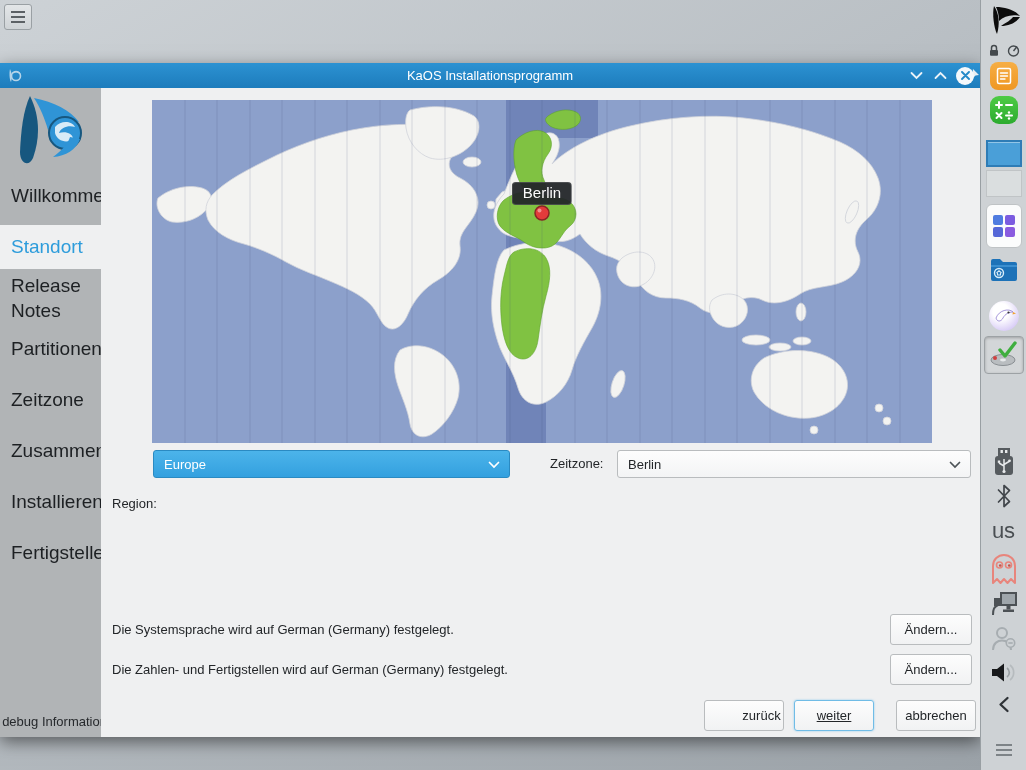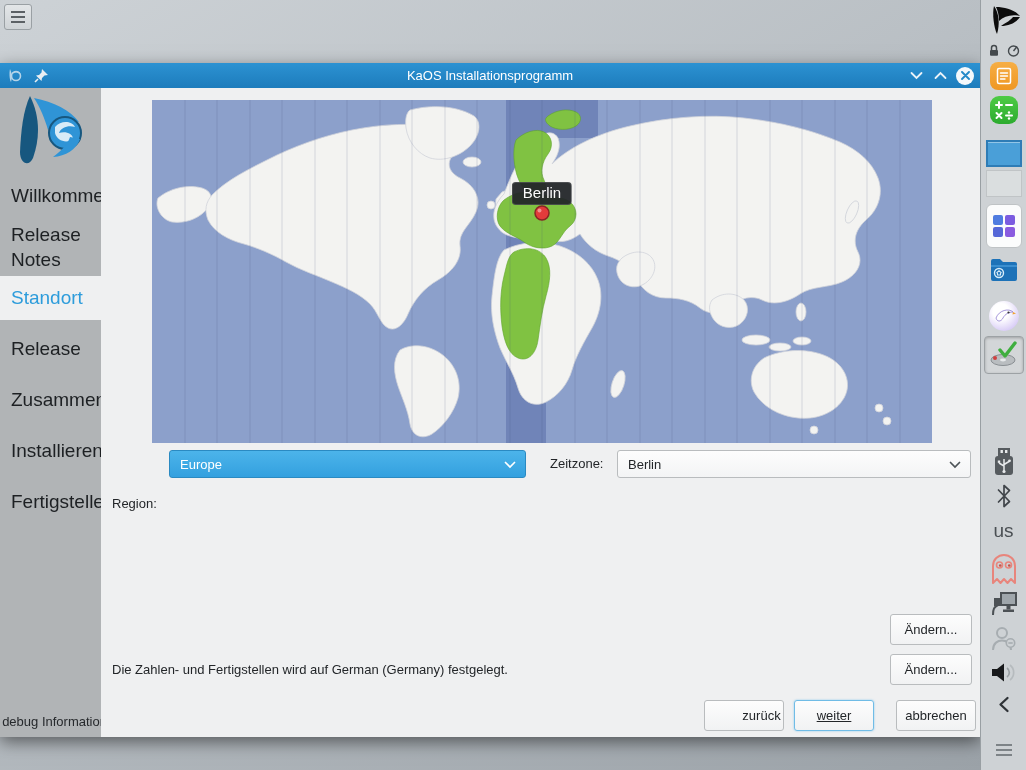--- a/index.html
+++ b/index.html
@@ -18,21 +18,21 @@
   }
   .desktop-menu-btn i { display:block; width:14px; height:2px; background:#5c6165; }
   
   .window {
     position:absolute; left:0; top:63px; width:980px; height:674px;
     box-shadow:0 5px 16px rgba(0,0,0,.5);
   }
   .titlebar {
     position:absolute; left:0; top:0; width:100%; height:26px;
     background:linear-gradient(#2c92d2,#1d7cbc); border-bottom:1px solid #16619a;
-    display:flex; align-items:center;
+    display:flex; align-items:center;justify-content:space-between;
   }
   .titlebar .win-icon { margin-left:6px; width:16px; height:16px; opacity:.85; }
   .titlebar .pin { margin-left:12px; width:15px; height:15px; }
   .title-text {
     position:absolute; left:0; right:0; text-align:center;
     color:#ffffff; font-size:13px; pointer-events:none;
   }
   .win-controls { position:absolute; right:6px; top:0; height:25px; display:flex; align-items:center; gap:8px; }
   .win-controls .wc { width:16px; height:16px; display:flex; align-items:center; justify-content:center; cursor:pointer; }
   .close-btn { width:18px; height:18px; background:#f4f8fb; border-radius:50%; display:flex; align-items:center; justify-content:center; cursor:pointer; }
@@ -95,21 +95,21 @@
     width:36px; height:44px; background:#fbfcfc; border:1px solid #bfc3c5; border-radius:6px;
     display:flex; align-items:center; justify-content:center;
   }
   .grid4 { width:22px; height:22px; display:grid; grid-template-columns:10px 10px; grid-template-rows:10px 10px; gap:2px; }
   .grid4 b { border-radius:2px; }
   .installer-btn {
     width:40px; height:38px; background:#d3d6d8; border:1px solid #9da2a5;
     border-radius:4px; box-shadow:inset 0 1px 3px rgba(0,0,0,.25);
     display:flex; align-items:center; justify-content:center;
   }
-  .kb-layout { font-size:19px; color:#4a4f53; line-height:26px; }
+  .kb-layout { font-size:22px; color:#4a4f53; line-height:26px; }
   .panel-clock { font-size:10.5px; color:#3c4043; }
   .panel-menu { display:flex; flex-direction:column; gap:3px; align-items:center; }
   .panel-menu i { width:16px; height:2px; background:#7d8387; display:block; }
   .notes-icon { width:28px; height:28px; border-radius:8px; background:linear-gradient(#f6ae45,#ef9722); display:flex; align-items:center; justify-content:center; }
   .calc-icon { width:28px; height:28px; border-radius:9px; background:linear-gradient(#4ecb45,#2cab2f); }
   .mail-icon { width:30px; height:30px; border-radius:50%; background:radial-gradient(circle at 40% 35%, #ffffff 30%, #d9cdf6 75%, #b7a3ef 100%); display:flex; align-items:center; justify-content:center; }
 </style>
 </head>
 <body>
 
@@ -157,28 +157,31 @@
         <path d="M22,4 C31,22 33,44 25,66 C21,75 12,72 12,60 C13,39 15,19 22,4 Z" fill="#17577f"></path>
         <path d="M26,6 C46,10 62,18 71,30 C60,27 48,30 40,38 C37,27 32,15 26,6 Z" fill="#2f94d6"></path>
         <circle cx="57" cy="41" r="16" fill="#2f94d6" stroke="#17577f" stroke-width="2"></circle>
         <path d="M47,35 C53,28 64,29 67,35 C61,33 53,35 51,41 C57,39 65,41 65,47 C59,52 49,49 47,41 Z" fill="#d8ebf7"></path>
         <path d="M72,47 C68,58 58,64 45,65 C54,58 60,52 62,45 Z" fill="#2f94d6"></path>
       </svg>
       <div class="steps">
         <div class="step one-word">
             <span>Willkommen</span>
           </div>
+        <div class="step one-word active">
+            <span>Standort</span>
+          </div>
         <div class="step">
             <span>Release Notes</span>
           </div>
-        <div class="step one-word active">
-            <span>Standort</span>
-          </div>
-        <div class="step one-word">
-            <span>Release</span>
+        <div class="step one-word">
+            <span>Partitionen</span>
+          </div>
+        <div class="step one-word">
+            <span>Zeitzone</span>
           </div>
         <div class="step one-word">
             <span>Zusammenfassung</span>
           </div>
         <div class="step one-word">
             <span>Installieren</span>
           </div>
         <div class="step one-word">
             <span>Fertigstellen</span>
           </div>
@@ -231,34 +234,35 @@
 
           <g>
             <circle cx="390" cy="113" r="7" fill="#e23b3b" stroke="#8a2425" stroke-width="1.5"></circle>
             <circle cx="387.5" cy="110.5" r="2" fill="#f49a9a" opacity="0.9"></circle>
           </g>
         </svg>
         <div class="map-tooltip">Berlin</div>
       </div>
 
       <div class="form-label" style="left:11px; top:362px;margin-top:40px;">Region:</div>
-      <div class="combo highlight" style="left:68px; top:362px; width:357px;">
+      <div class="combo highlight" style="left:52px; top:362px; width:357px;">
         <span>Europe</span>
         <svg width="12" height="8" viewBox="0 0 12 8">
             <path d="M1.5,1.5 L6,6 L10.5,1.5" stroke="#ffffff" stroke-width="1.7" fill="none" stroke-linecap="round"></path>
           </svg>
       </div>
       <div class="form-label" style="left:449px; top:362px;">Zeitzone:</div>
       <div class="combo normal" style="left:516px; top:362px; width:354px;">
         <span>Berlin</span>
         <svg width="12" height="8" viewBox="0 0 12 8">
             <path d="M1.5,1.5 L6,6 L10.5,1.5" stroke="#4d5357" stroke-width="1.7" fill="none" stroke-linecap="round"></path>
           </svg>
       </div>
 
+      <div class="note-text" style="top:526px;">Die Systemsprache wird auf German (Germany) festgelegt.</div>
       <button class="btn" style="left:789px; top:526px; width:82px;">Ändern...</button>
       <div class="note-text" style="top:566px;">Die Zahlen- und Fertigstellen wird auf German (Germany) festgelegt.</div>
       <button class="btn" style="left:789px; top:566px; width:82px;">Ändern...</button>
 
       <button class="btn" style="left:603px; top:612px; width:80px;padding-left:35px;">zurück</button>
       <button class="btn focus" style="left:693px; top:612px; width:80px;text-decoration:underline;">weiter</button>
       <button class="btn" style="left:795px; top:612px; width:80px;">abbrechen</button>
     </div>
   </div>
 </div>

